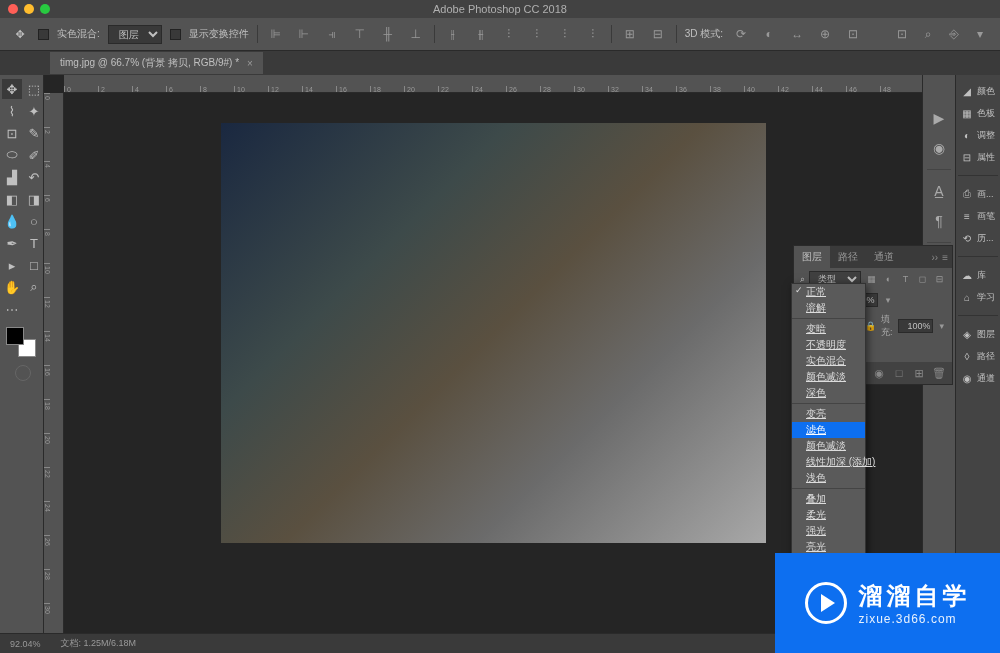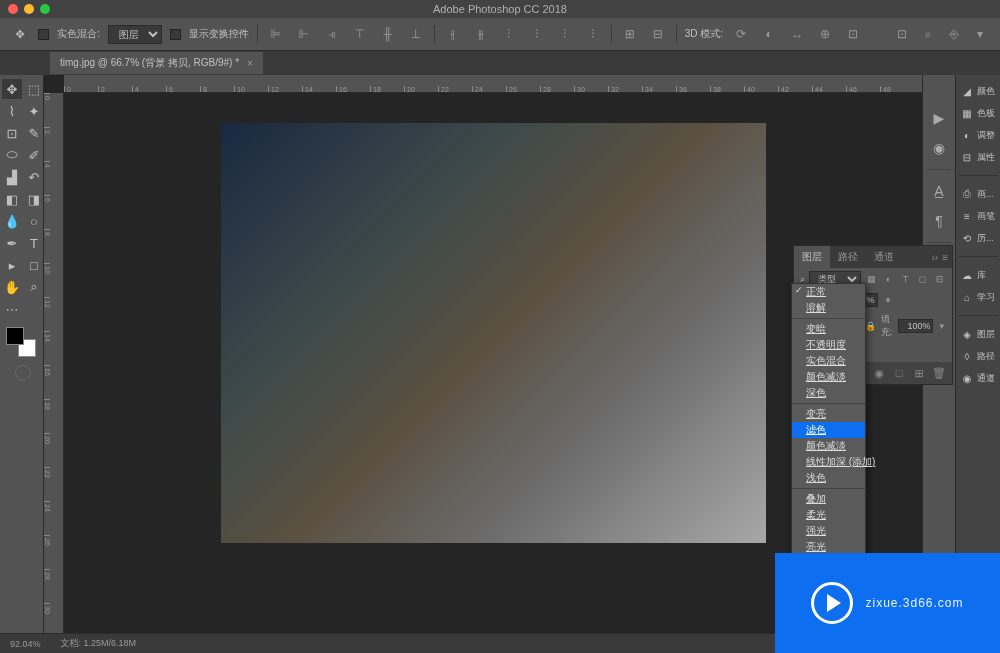--- a/index.html
+++ b/index.html
@@ -395,15 +395,16 @@
     <div class="blend-item">差值</div>
     <div class="blend-item">排除</div>
     <div class="blend-item">减去</div>
   </div>
 
 <div class="watermark">
   <div class="wm-logo">
     <div class="wm-play"></div>
   </div>
   <div class="wm-text">
+    <div class="wm-title">溜溜自学</div>
     <div class="wm-sub">zixue.3d66.com</div>
   </div>
 </div>
 
 </body></html>

